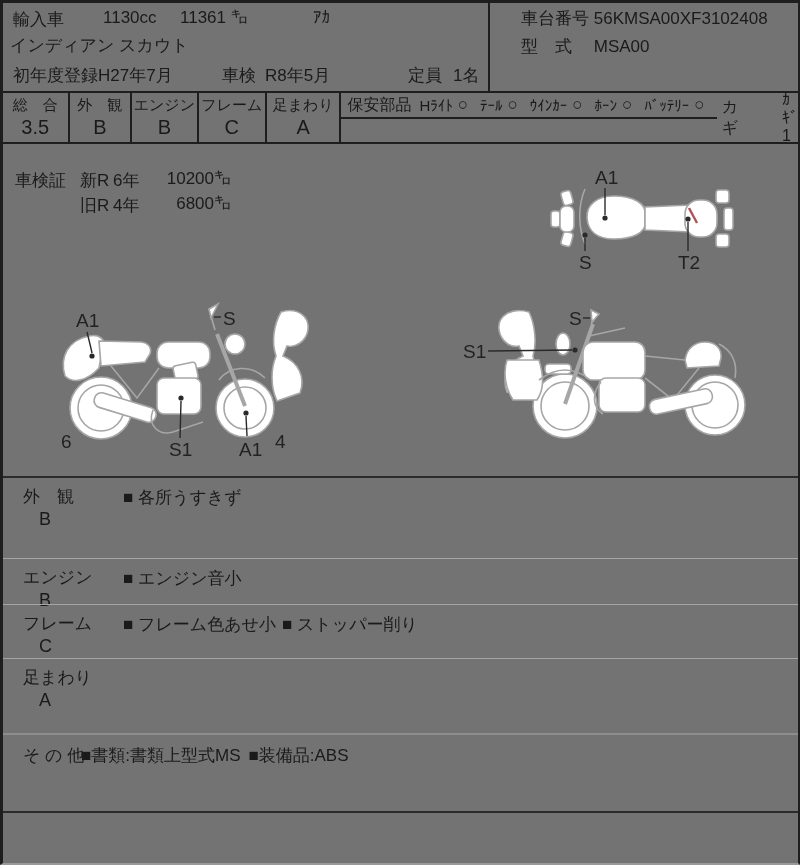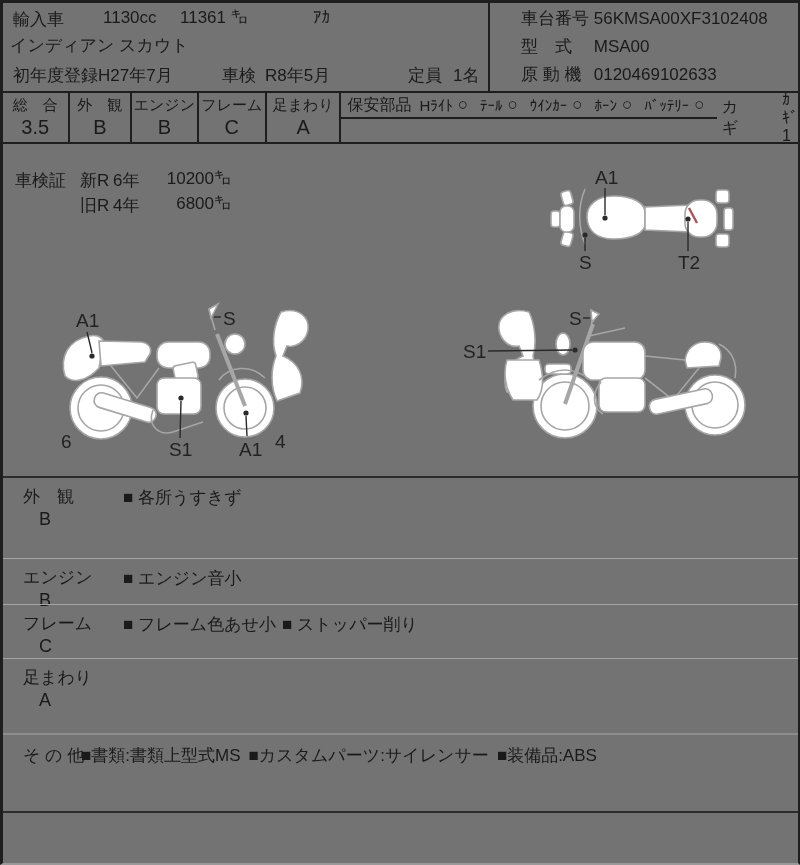--- a/index.html
+++ b/index.html
@@ -105,24 +105,20 @@
 
   <div class="header-right">
     <div class="hr-row" style="top:4px">
       <span class="hr-label">車台番号</span>
       <span class="hr-value">56KMSA00XF3102408</span>
     </div>
     <div class="hr-row" style="top:32px">
       <span class="hr-label">型　式</span>
       <span class="hr-value">MSA00</span>
     </div>
-    <div class="hr-row" style="top:60px">
-      <span class="hr-label">原 動 機</span>
-      <span class="hr-value">0120469102633</span>
-    </div>
   </div>
 
   <div class="grade-table">
     <div class="gcell gc0">
       <span class="glab">総　合</span>
       <span class="gval">3.5</span>
     </div>
     <div class="gcell gc1">
       <span class="glab">外　観</span>
       <span class="gval">B</span>
@@ -309,20 +305,19 @@
 
   <div class="sec sec-under">
     <span class="slabel">足まわり</span>
     <span class="sgrade">A</span>
   </div>
 
   <div class="sec sec-other">
     <span class="slabel">そ の 他</span>
     <span class="snotes">
       <span>■書類:書類上型式MS</span>
-      <span>■カスタムパーツ:サイレンサー</span>
       <span>■装備品:ABS</span>
     </span>
   </div>
 
   <div class="sec sec-empty"></div>
 
 </div>
 
 </body></html>

